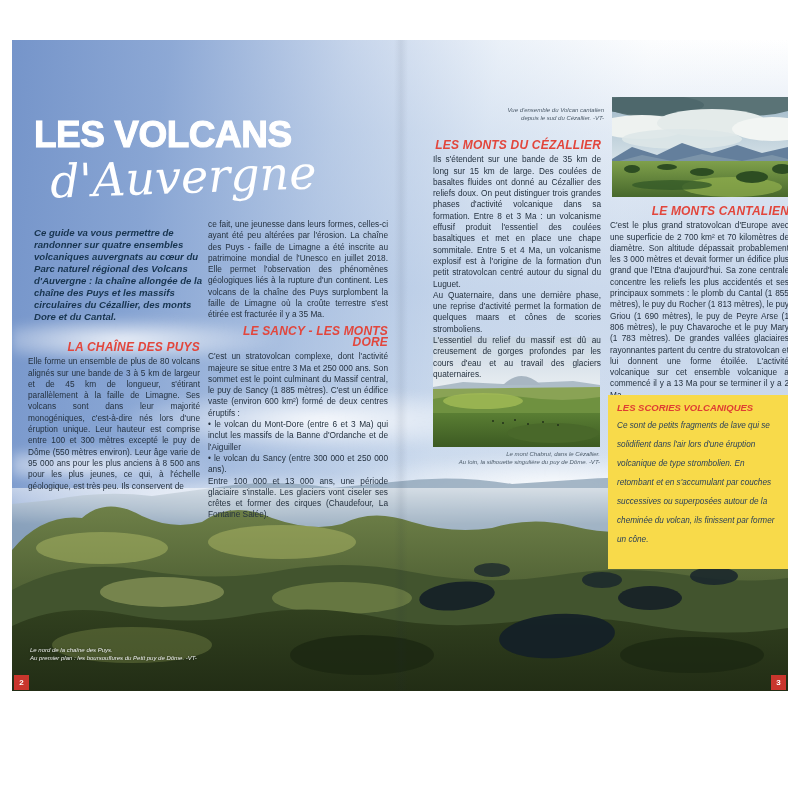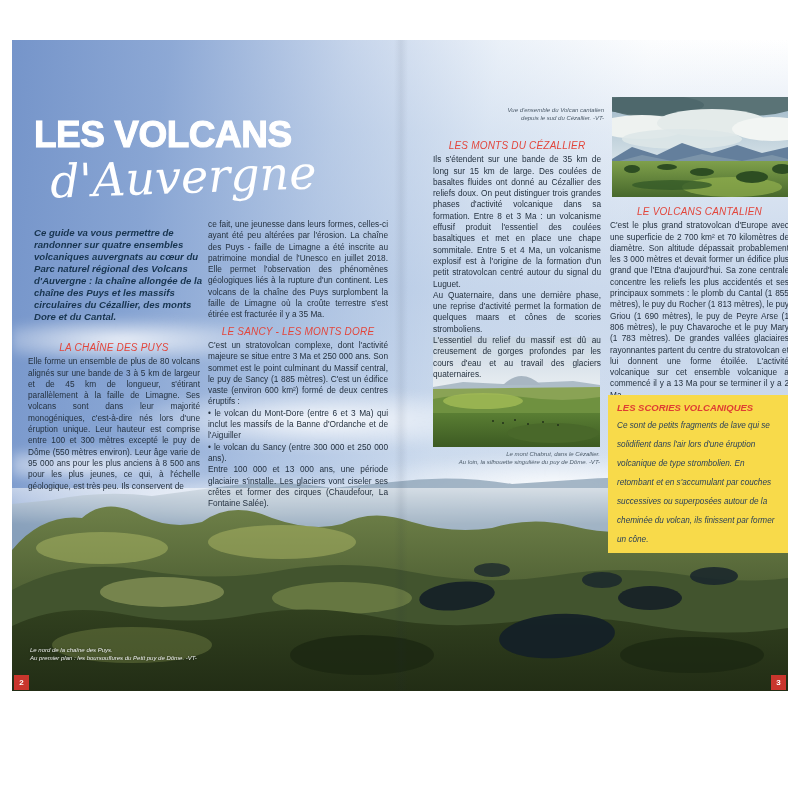--- a/index.html
+++ b/index.html
@@ -29,34 +29,34 @@
   .inset-photo { position:absolute; z-index:2; }
 
   
   .title-block { position:absolute; left:22px; top:74px; z-index:4; }
   .title-main { font-size:37px; font-weight:700; letter-spacing:-.5px; color:#ffffff; -webkit-text-stroke:1px #ffffff; }
   .title-script { font-family:"DejaVu Serif", serif; font-style:italic; font-size:46px; color:#ffffff; transform:rotate(-2deg); margin-left:16px; margin-top:-6px; }
   .intro { position:absolute; left:22px; top:187px; width:172px; z-index:4;
     font-style:italic; font-weight:700; font-size:9.6px; line-height:12px; color:#17344f; }
   .col { position:absolute; z-index:4; color:#24313f; font-size:8.3px; line-height:11.3px; text-align:justify; }
   .col p { margin:0; }
-  .col h3 { font-style:italic; font-weight:400; font-size:10px; letter-spacing:.2px; color:#e2463c; margin:0 0 3px 0; text-align:center; }
+  .col h3 { font-style:italic; font-weight:700; font-size:12px; letter-spacing:.2px; color:#e2463c; margin:0 0 3px 0; text-align:right; }
   .col h3.spaced { margin-top:5px; }
   .col1 { left:16px;  top:302px; width:172px; }
   .col2 { left:196px; top:179px; width:180px; }
   .col3 { left:421px; top:100px; width:168px; }
   .col4 { left:598px; top:166px; width:179px; }
 
   .caption { position:absolute; z-index:4; font-style:italic; font-size:6px; line-height:8px; color:#4c5b69; text-align:right; }
   .cap-cantal { right:184px; top:66px; width:160px; }
   .cap-cezallier { right:188px; top:410px; width:170px; }
   .cap-panorama { left:18px; top:606px; width:260px; text-align:left; color:#eef1ef; z-index:4; text-shadow:0 0 2px rgba(0,0,0,.45); }
 
   .yellow-box { position:absolute; left:596px; top:355px; width:181px; z-index:4;
-    background:#f8da4a; padding:7px 9px 4px 9px; }
+    background:#f8da4a; padding:7px 9px 20px 9px; }
   .yellow-box h3 { font-style:italic; font-weight:800; font-size:9.5px; color:#df3d33; margin:0 0 3px 0; }
   .yellow-box p { font-style:italic; font-size:8.2px; line-height:19px; color:#2d4258; margin:0; }
 
   .pagenum { position:absolute; width:15px; height:15px; top:635px; z-index:6;
     background:#c9362d; color:#ffffff; font-weight:700; font-size:8px; line-height:15px; text-align:center; }
   .pagenum.left { left:2px; }
   .pagenum.right { right:2px; }
 </style>
 </head>
 <body>
@@ -126,21 +126,21 @@
     </div>
 
     <div class="col col3">
       <h3>LES MONTS DU CÉZALLIER</h3>
       <p>Ils s'étendent sur une bande de 35 km de long sur 15 km de large. Des coulées de basaltes fluides ont donné au Cézallier des reliefs doux. On peut distinguer trois grandes phases d'activité volcanique dans sa formation. Entre 8 et 3 Ma : un volcanisme effusif produit l'essentiel des coulées basaltiques et met en place une chape sommitale. Entre 5 et 4 Ma, un volcanisme explosif est à l'origine de la formation d'un petit stratovolcan centré autour du signal du Luguet.</p>
       <p>Au Quaternaire, dans une dernière phase, une reprise d'activité permet la formation de quelques maars et cônes de scories stromboliens.</p>
       <p>L'essentiel du relief du massif est dû au creusement de gorges profondes par les cours d'eau et au travail des glaciers quaternaires.</p>
     </div>
 
     <div class="col col4">
-      <h3>LE VOLCANS CANTALIEN</h3>
+      <h3>LE MONTS CANTALIEN</h3>
       <p>C'est le plus grand stratovolcan d'Europe avec une superficie de 2 700 km² et 70 kilomètres de diamètre. Son altitude dépassait probablement les 3 000 mètres et devait former un édifice plus grand que l'Etna d'aujourd'hui. Sa zone centrale concentre les reliefs les plus accidentés et ses principaux sommets : le plomb du Cantal (1 855 mètres), le puy du Rocher (1 813 mètres), le puy Griou (1 690 mètres), le puy de Peyre Arse (1 806 mètres), le puy Chavaroche et le puy Mary (1 783 mètres). De grandes vallées glaciaires rayonnantes partent du centre du stratovolcan et lui donnent une forme étoilée. L'activité volcanique sur cet ensemble volcanique a commencé il y a 13 Ma pour se terminer il y a 2 Ma.</p>
     </div>
 
     <div class="yellow-box">
       <h3>LES SCORIES VOLCANIQUES</h3>
       <p>Ce sont de petits fragments de lave qui se solidifient dans l'air lors d'une éruption volcanique de type strombolien. En retombant et en s'accumulant par couches successives ou superposées autour de la cheminée du volcan, ils finissent par former un cône.</p>
     </div>
 
     <svg class="inset-photo" style="left:600px; top:57px;" width="176" height="100" viewBox="0 0 176 100">
       <defs>

